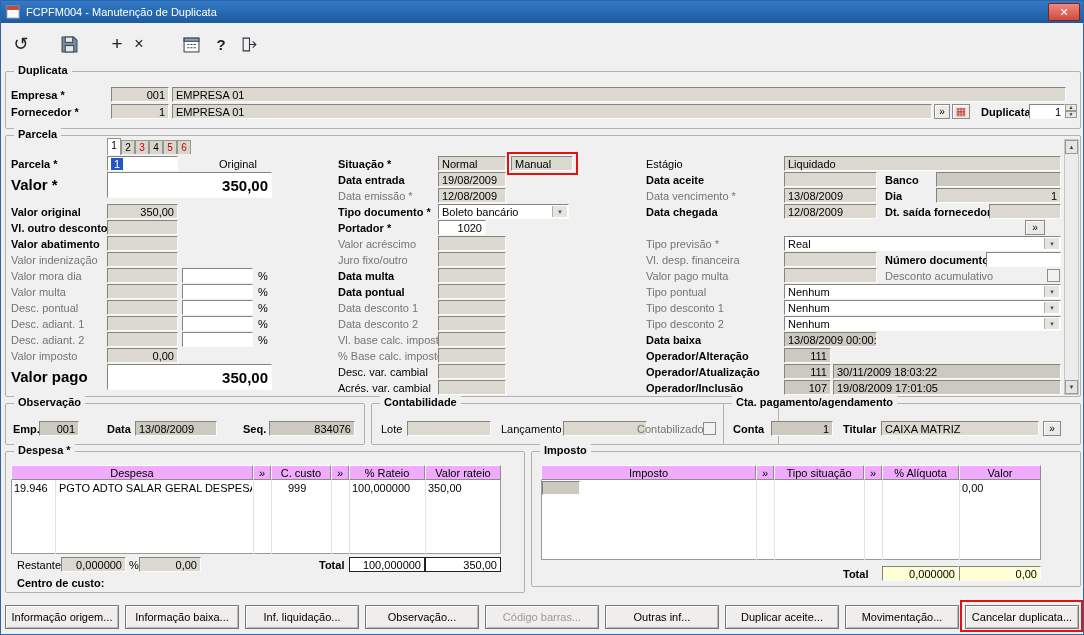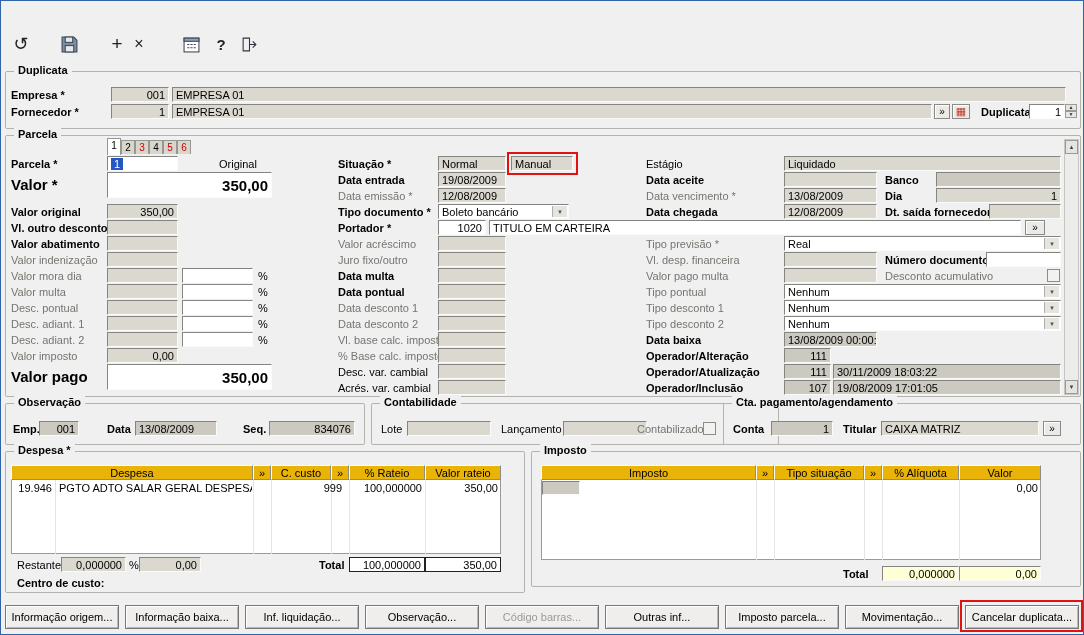--- a/index.html
+++ b/index.html
@@ -21,39 +21,49 @@
 .r{justify-content:flex-end}
 .yl{background:#ffffd6}
 .blk{background:#fff;border:1px solid #222}
 .bigf{height:26px;font-size:15px;font-weight:bold}
 .biglbl{font-size:15px;font-weight:bold;line-height:26px}
 .sel{background:#2456c4;color:#fff;padding:0 3px}
 .dd{position:absolute;right:1px;top:1px;width:15px;bottom:1px;background:#e6e4df;border-left:1px solid #b0aeaa;display:flex;align-items:center;justify-content:center;font-size:6px;color:#555}
 .mb{position:absolute;height:15px;background:#eceae6;border:1px solid #8a8a86;box-shadow:inset 1px 1px 0 #fff;display:flex;align-items:center;justify-content:center;font-size:10px}
 .tab{position:absolute;top:139px;width:14px;height:14px;background:#d9d6ce;border:1px solid #979792;border-bottom:none;text-align:center;line-height:14px;font-size:10px}
 .tabred{color:#c00}
-.th{position:absolute;height:15px;background:#eab308;border:1px solid;border-color:#fdfdfd #8c8c88 #8c8c88 #fdfdfd;display:flex;align-items:center;justify-content:center;white-space:nowrap;overflow:hidden;font-size:11px}
+.th{position:absolute;height:15px;background:#f0abfc;border:1px solid;border-color:#fdfdfd #8c8c88 #8c8c88 #fdfdfd;display:flex;align-items:center;justify-content:center;white-space:nowrap;overflow:hidden;font-size:11px}
 .tbody{position:absolute;background:#fff;border:1px solid #9a9a96;border-top:none}
 .cell{position:absolute;height:15px;line-height:15px;white-space:nowrap;overflow:hidden;padding:0 3px;font-size:11px}
-.cr{text-align:right}
+.cr{}
 .sep{position:absolute;width:1px;background:#e4e4e0}
 .cb{position:absolute;width:13px;height:13px;background:#f2f2f0;border:1px solid #8c8c88}
 .bbtn{position:absolute;top:604px;width:114px;height:24px;background:#efeeec;border:1px solid #777;box-shadow:inset 1px 1px 0 #fff,inset -1px -1px 0 #b8b8b4;display:flex;align-items:center;justify-content:center;white-space:nowrap;font-size:11px}
 .dis{color:#9a9a96}
 .annot{position:absolute;border:2px solid #e01212;pointer-events:none;z-index:5}
 .sb{position:absolute;left:1063px;top:138px;width:15px;height:256px;background:#ececea;border:1px solid #c6c6c2}
 .sbb{position:absolute;left:0;width:13px;height:14px;background:#e6e4e0;border:1px solid #9a9a96;display:flex;align-items:center;justify-content:center;font-size:6px;color:#444}
 .spin{position:absolute;width:12px;height:15px}
 .spin>div{height:7px;background:#e8e6e2;border:1px solid #9a9a96;font-size:5px;line-height:5px;text-align:center;color:#333}
 </style>
 </head>
 <body>
 
 <div class="win">
 
+  <div class="tbar">
+    <svg width="14" height="14">
+        <rect x="1" y="1" width="12" height="12" fill="#fff" stroke="#9ab"></rect>
+        <rect x="1" y="1" width="12" height="4" fill="#c94a3a"></rect>
+      </svg>
+    <span class="ttl">FCPFM004 - Manutenção de Duplicata</span>
+    <div class="closeb">
+        <span>✕</span>
+      </div>
+  </div>
 
   <div class="toolbar">
     <div class="tbi" style="left:8px;font-size:18px">
         <span>↺</span>
       </div>
     <div class="tbi" style="left:56px">
       <svg width="17" height="17" viewBox="0 0 16 16">
           <path d="M1 1h11l3 3v11H1z" fill="#7c8da0" stroke="#3a4a5a"></path>
           <rect x="4" y="9" width="8" height="6" fill="#e8e8e8" stroke="#3a4a5a"></rect>
           <rect x="4" y="1" width="7" height="5" fill="#e8e8e8" stroke="#3a4a5a"></rect>
@@ -165,21 +175,20 @@
   <div class="fld" style="left:437px;top:171px;width:68px">19/08/2009</div>
   <span class="lbl mut" style="left:337px;top:188px">Data emissão *</span>
   <div class="fld" style="left:437px;top:187px;width:68px">12/08/2009</div>
   <span class="lbl b" style="left:337px;top:204px">Tipo documento *</span>
   <div class="fld w" style="left:437px;top:203px;width:131px">
     <span>Boleto bancário</span>
     <span class="dd">▼</span>
   </div>
   <span class="lbl b" style="left:337px;top:220px">Portador *</span>
   <div class="fld w r" style="left:437px;top:219px;width:48px">1020</div>
-  <div class="fld w" style="left:488px;top:219px;width:532px">TITULO EM CARTEIRA</div>
   <div class="mb" style="left:1024px;top:219px;width:20px">
       <span>»</span>
     </div>
   <span class="lbl mut" style="left:337px;top:236px">Valor acréscimo</span>
   <div class="fld" style="left:437px;top:235px;width:68px"></div>
   <span class="lbl mut" style="left:337px;top:252px">Juro fixo/outro</span>
   <div class="fld" style="left:437px;top:251px;width:68px"></div>
   <span class="lbl b" style="left:337px;top:268px">Data multa</span>
   <div class="fld" style="left:437px;top:267px;width:68px"></div>
   <span class="lbl b" style="left:337px;top:284px">Data pontual</span>
@@ -340,18 +349,18 @@
   <span class="lbl b" style="left:842px;top:566px">Total</span>
   <div class="fld yl r" style="left:881px;top:565px;width:77px">0,000000</div>
   <div class="fld yl r" style="left:958px;top:565px;width:82px">0,00</div>
 
   <div class="bbtn" style="left:4px">Informação origem...</div>
   <div class="bbtn" style="left:124px">Informação baixa...</div>
   <div class="bbtn" style="left:244px">Inf. liquidação...</div>
   <div class="bbtn" style="left:364px">Observação...</div>
   <div class="bbtn dis" style="left:484px">Código barras...</div>
   <div class="bbtn" style="left:604px">Outras inf...</div>
-  <div class="bbtn" style="left:724px">Imposto parcela...</div>
+  <div class="bbtn" style="left:724px">Duplicar aceite...</div>
   <div class="bbtn" style="left:844px">Movimentação...</div>
   <div class="bbtn" style="left:964px">Cancelar duplicata...</div>
   <div class="annot" style="left:959px;top:599px;width:123px;height:32px"></div>
 
 </div>
 
 </body></html>

